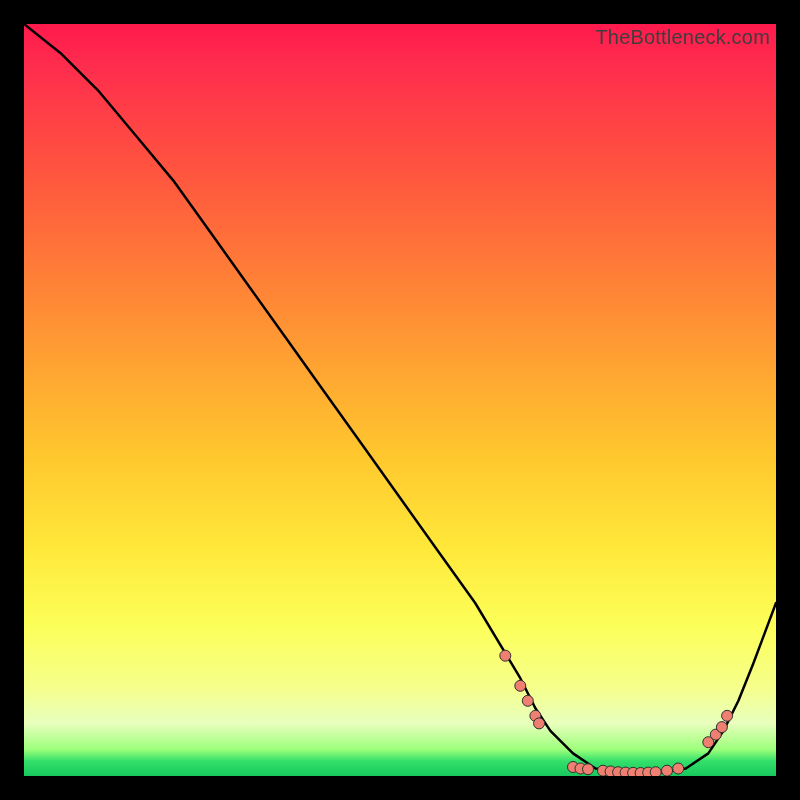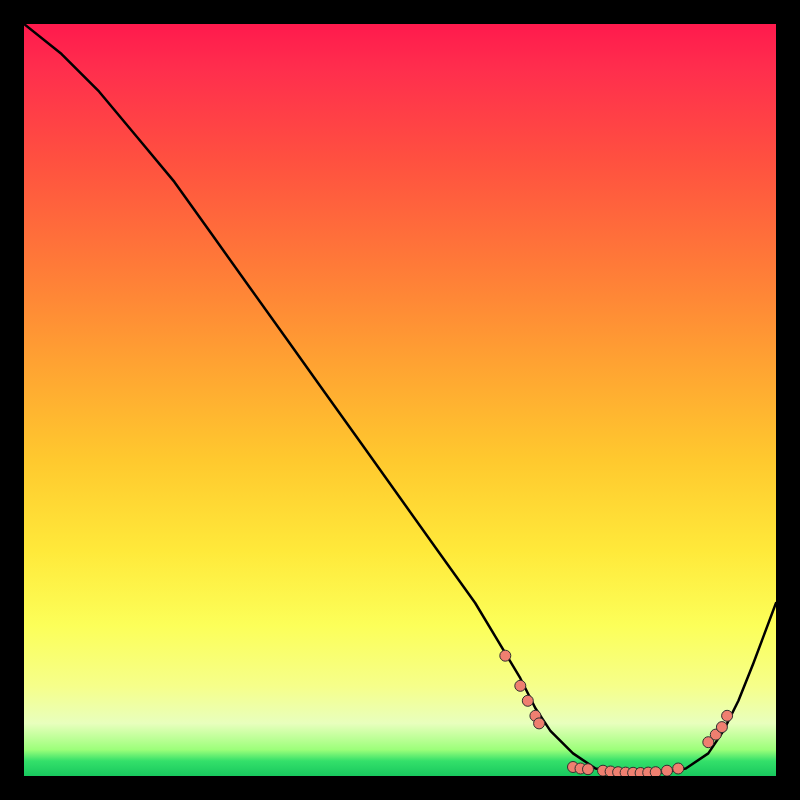--- a/index.html
+++ b/index.html
@@ -61,20 +61,21 @@
     width: 100%;
     height: 100%;
   }
 </style>
 </head>
 <body>
 
 <div class="frame">
   <div class="plot-area">
     <div class="gradient"></div>
+    <div class="watermark">TheBottleneck.com</div>
     <svg class="curve" viewBox="0 0 752 752" preserveAspectRatio="none">
       <g id="curve-group">
           <path d="M0.0 0.0 L37.6 30.1 L75.2 67.7 L112.8 112.8 L150.4 157.9 L188.0 210.6 L225.6 263.2 L263.2 315.8 L300.8 368.5 L338.4 421.1 L376.0 473.8 L413.6 526.4 L451.2 579.0 L473.8 616.6 L496.3 654.2 L511.4 684.3 L526.4 706.9 L549.0 729.4 L571.5 744.5 L594.1 748.2 L616.6 749.0 L639.2 748.2 L661.8 744.5 L684.3 729.4 L699.4 706.9 L714.4 676.8 L729.4 639.2 L752.0 579.0" fill="none" stroke="#000000" stroke-width="2.5" stroke-linejoin="round" stroke-linecap="round"></path>
         </g>
       <g id="marker-group">
           <circle cx="481.3" cy="631.7" r="5.5" fill="#ef7f70" stroke="#303030" stroke-width="1"></circle>
           <circle cx="496.3" cy="661.8" r="5.5" fill="#ef7f70" stroke="#303030" stroke-width="1"></circle>
           <circle cx="503.8" cy="676.8" r="5.5" fill="#ef7f70" stroke="#303030" stroke-width="1"></circle>
           <circle cx="511.4" cy="691.8" r="5.5" fill="#ef7f70" stroke="#303030" stroke-width="1"></circle>
           <circle cx="515.1" cy="699.4" r="5.5" fill="#ef7f70" stroke="#303030" stroke-width="1"></circle>

